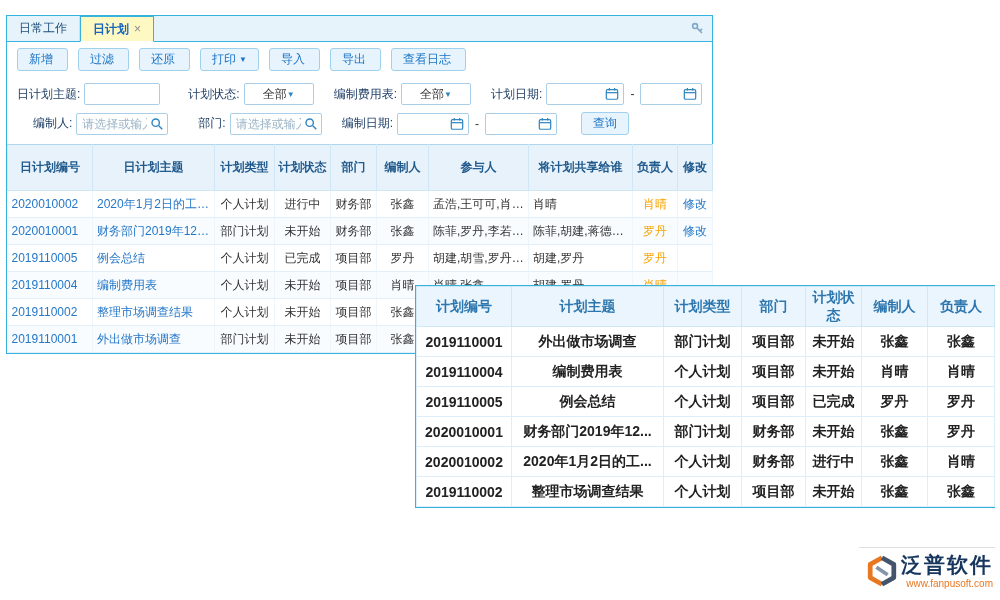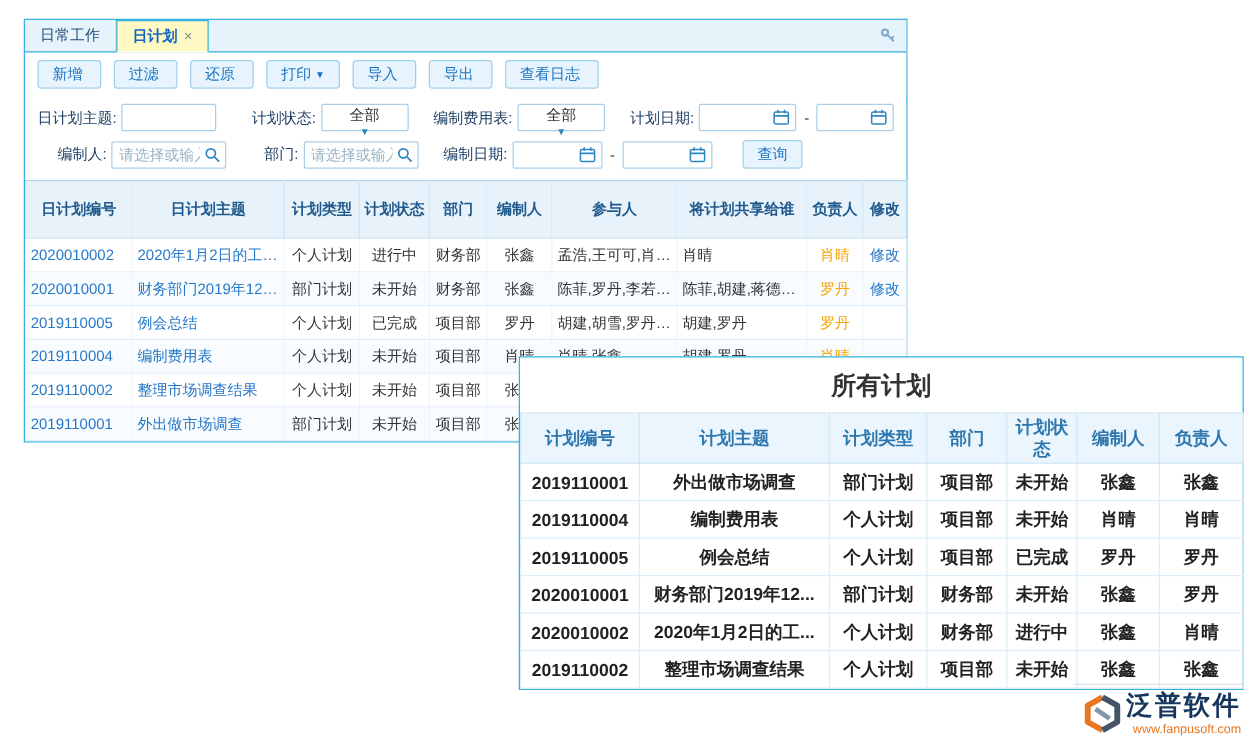--- a/index.html
+++ b/index.html
@@ -3,21 +3,21 @@
 <meta charset="utf-8">
 <style>
   * { margin:0; padding:0; box-sizing:border-box; }
   html,body { width:1000px; height:600px; }
   body {
     position:relative; background:#ffffff; overflow:hidden;
     font-family:"Liberation Sans","DejaVu Sans",sans-serif;
   }
 
   
-  .win1 { position:absolute; left:19px; top:15px; width:707px; background:#fff;
+  .win1 { position:absolute; left:6px; top:15px; width:707px; background:#fff;
           border:1px solid #35b3de; z-index:1; }
   .tabbar { height:26px; background:#e6f3fb; border-bottom:1px solid #35b3de;
             display:flex; align-items:stretch; position:relative; }
   .tab { padding:0 12px; font-size:12px; color:#1f4e79; display:flex; align-items:center;
          gap:5px; cursor:pointer; border-right:1px solid #c3e2f3; }
   .tab.active { background:#fef9c3; color:#1565c0; font-weight:bold;
                 border:1px solid #35b3de; border-bottom:1px solid #fff; margin-bottom:-1px; }
   .tab .close { color:#8a8a8a; font-weight:normal; font-size:12px; line-height:1; }
   .keybtn { position:absolute; right:8px; top:6px; cursor:pointer; display:flex; }
 
@@ -30,22 +30,22 @@
   .filters { padding:0 10px 9px; font-size:12px; color:#1f3f66; background:#fff; }
   .frow { display:flex; align-items:center; margin-top:7px; }
   .flabel { margin-right:4px; white-space:nowrap; }
   input.txt { border:1px solid #a9cfe8; height:22px; padding:0 5px; font-size:12px;
               border-radius:2px; color:#333; outline:none; }
   input.txt::placeholder { color:#9ab4c6; }
   .w76{width:76px}.w70{width:70px}.w78{width:78px}.w72{width:72px}.w92{width:92px}
   .ml16{margin-left:16px}.ml20{margin-left:20px}.ml24{margin-left:24px}
   .ml28{margin-left:28px}.ml30{margin-left:30px}
   .selectbox { border:1px solid #a9cfe8; height:22px; display:flex; align-items:center;
-               justify-content:flex-start; padding:0 6px; border-radius:2px;
-               background:#fff; color:#333; cursor:pointer;flex-direction:column; }
+               justify-content:center; padding:0 6px; border-radius:2px;
+               background:#fff; color:#333; cursor:pointer; }
   .selectbox .caret { color:#2e86c1; font-size:8px; }
   .datebox { border:1px solid #a9cfe8; height:22px; display:flex; align-items:center;
              justify-content:flex-end; padding:0 4px; border-radius:2px; background:#fff;
              cursor:pointer; }
   .flexfill { flex:1; }
   .searchbox { position:relative; display:flex; align-items:center; }
   .searchbox input { padding-right:20px; width:100%; }
   .searchbox .mag { position:absolute; right:4px; top:4px; cursor:pointer; display:flex; }
   .dash { margin:0 6px; color:#333; }
 
@@ -335,21 +335,20 @@
           <td class="tl"></td>
           <td class="tl"></td>
           <td class="owner"></td>
           <td class="link"></td>
         </tr>
       </tbody>
   </table>
 </div>
 
 <div class="win2">
-  <div class="title">所有计划</div>
   <table class="grid2">
     <colgroup>
       <col style="width:95px">
         <col style="width:152px">
         <col style="width:78px">
       <col style="width:64px">
         <col style="width:56px">
         <col style="width:66px">
       <col style="width:67px">
     </colgroup>

